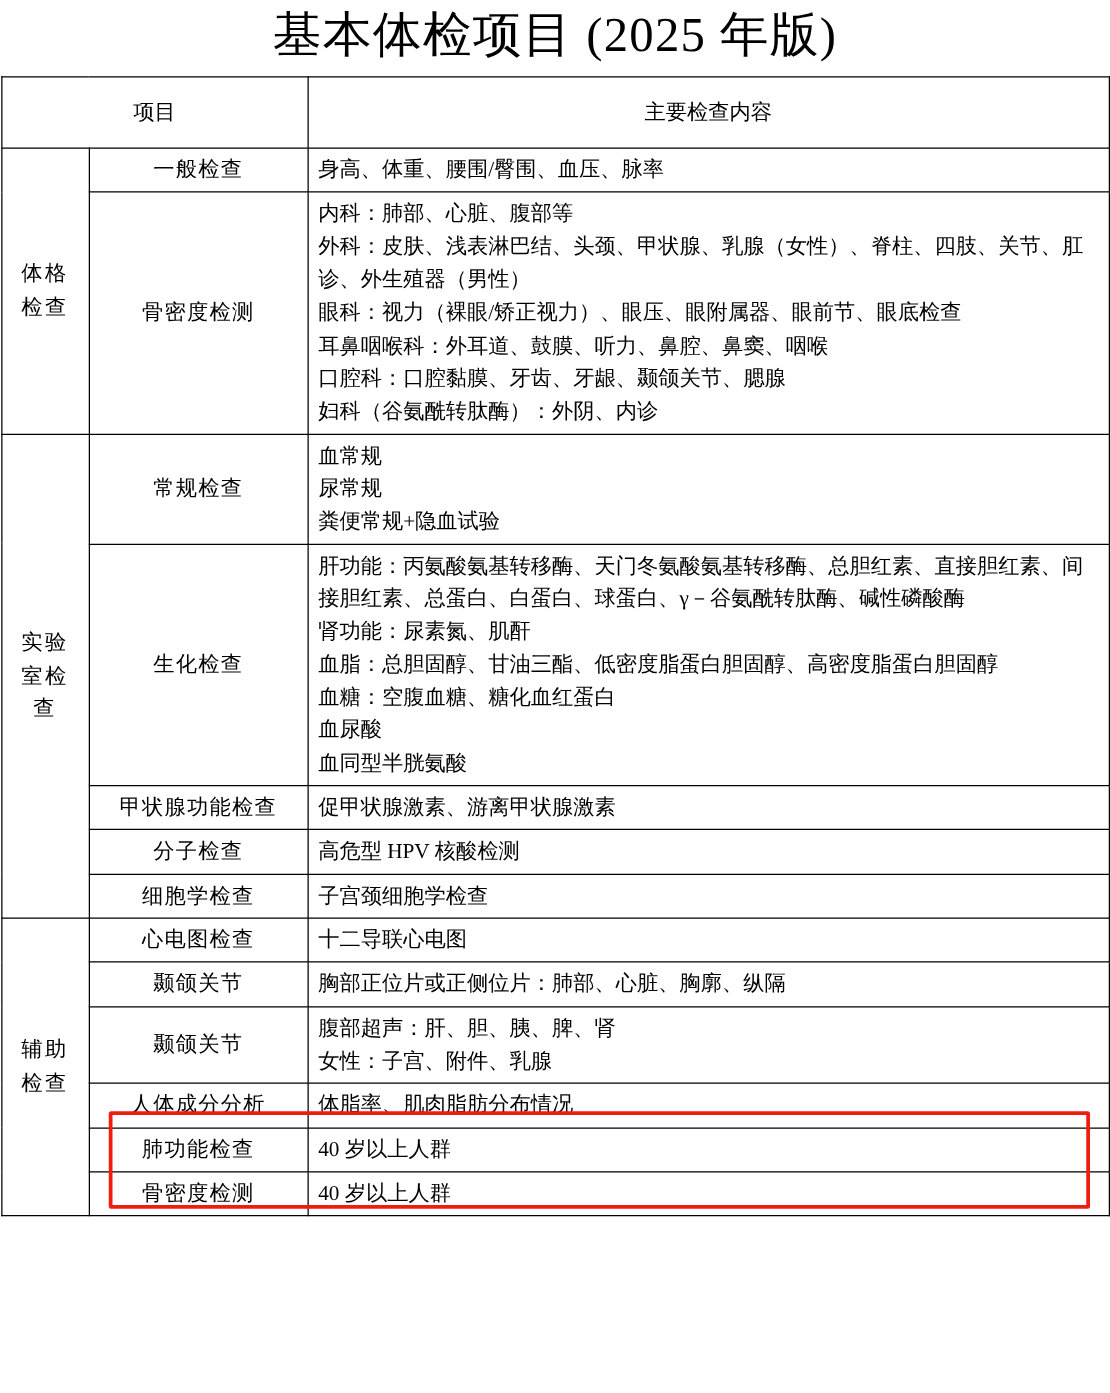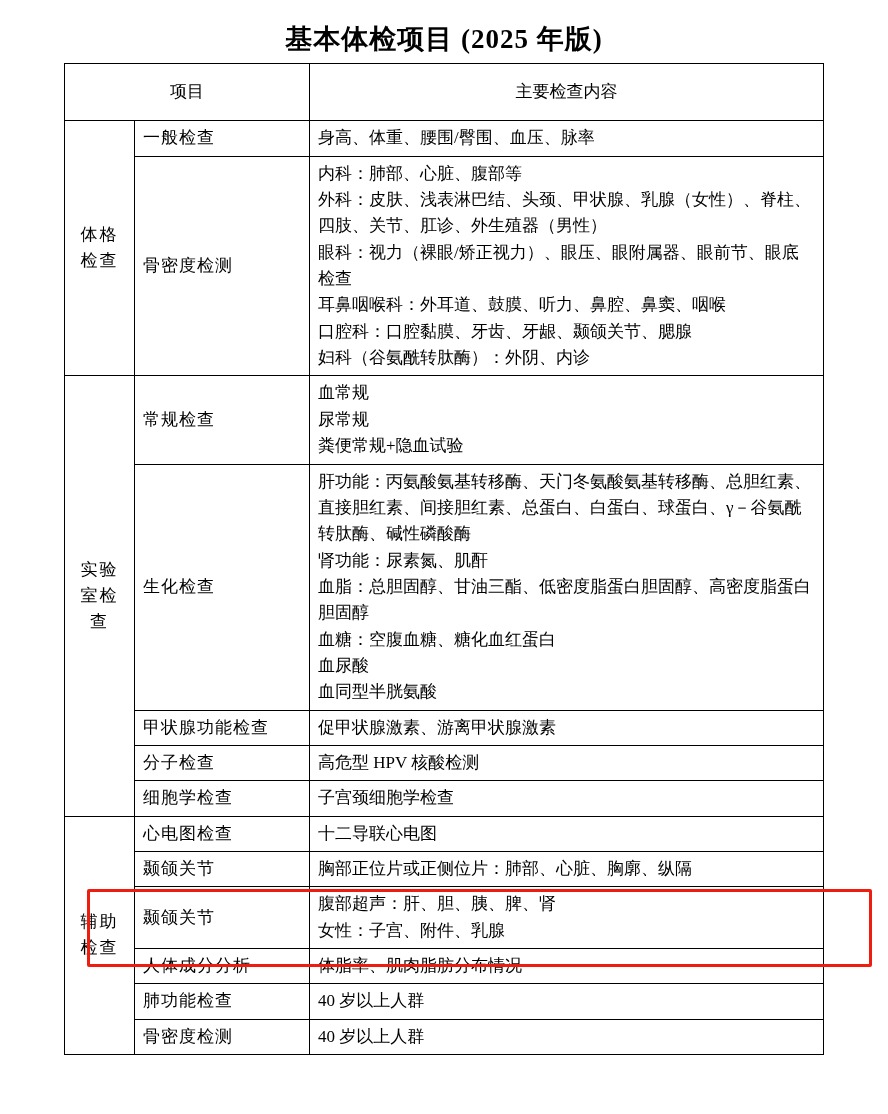--- a/index.html
+++ b/index.html
@@ -17,30 +17,30 @@
   }
   .page {
     width: 888px;
     height: 1114px;
     position: relative;
     box-sizing: border-box;
     padding: 0;
   }
   .doc-title {
     text-align: center;
-    font-size: 27px;
-    font-weight: bold;
+    font-size: 39px;
+    font-weight: normal;
     letter-spacing: 1px;
-    padding-top: 23px;
+    padding-top: 6px;
     padding-bottom: 8px;
     line-height: 1.2;
   }
   table.exam-table {
     border-collapse: collapse;
-    width: 760px;
+    width: 887px;
     margin: 0 auto;
     table-layout: fixed;
   }
   table.exam-table td,
   table.exam-table th {
     border: 1px solid #000000;
     vertical-align: middle;
     padding: 4px 8px;
     font-size: 17px;
     line-height: 1.55;
@@ -60,21 +60,21 @@
     text-align: center;
     letter-spacing: 2px;
     font-size: 18px;
     padding: 4px 14px;
     line-height: 1.7;
   }
   td.group-cell span {
     display: block;
   }
   td.item-cell {
-    text-align: left;
+    text-align: center;
     font-size: 17px;
     letter-spacing: 1px;
   }
   td.detail-cell {
     text-align: left;
     font-size: 17px;
     padding-left: 10px;
   }
   td.detail-cell .line {
     display: block;

